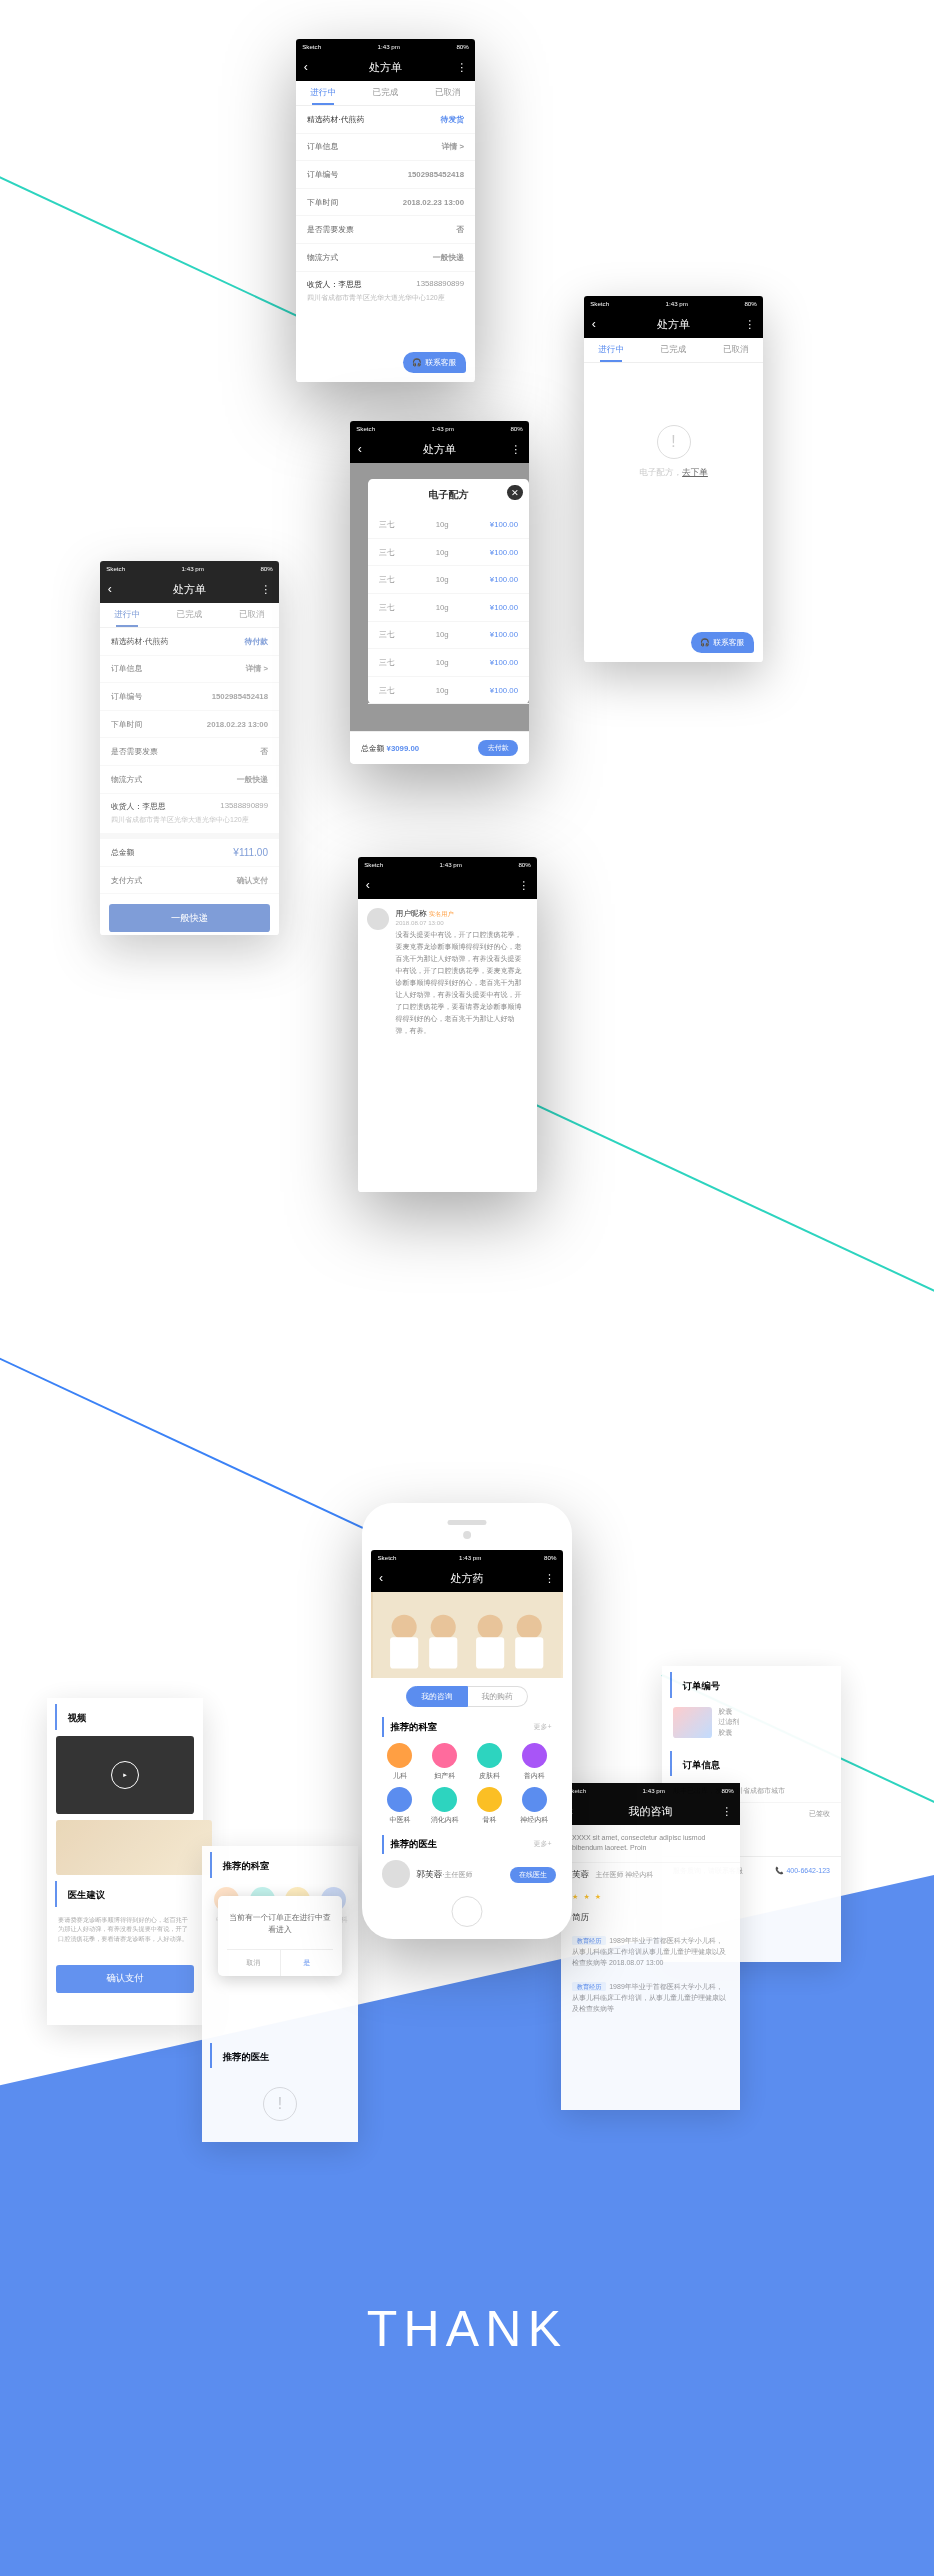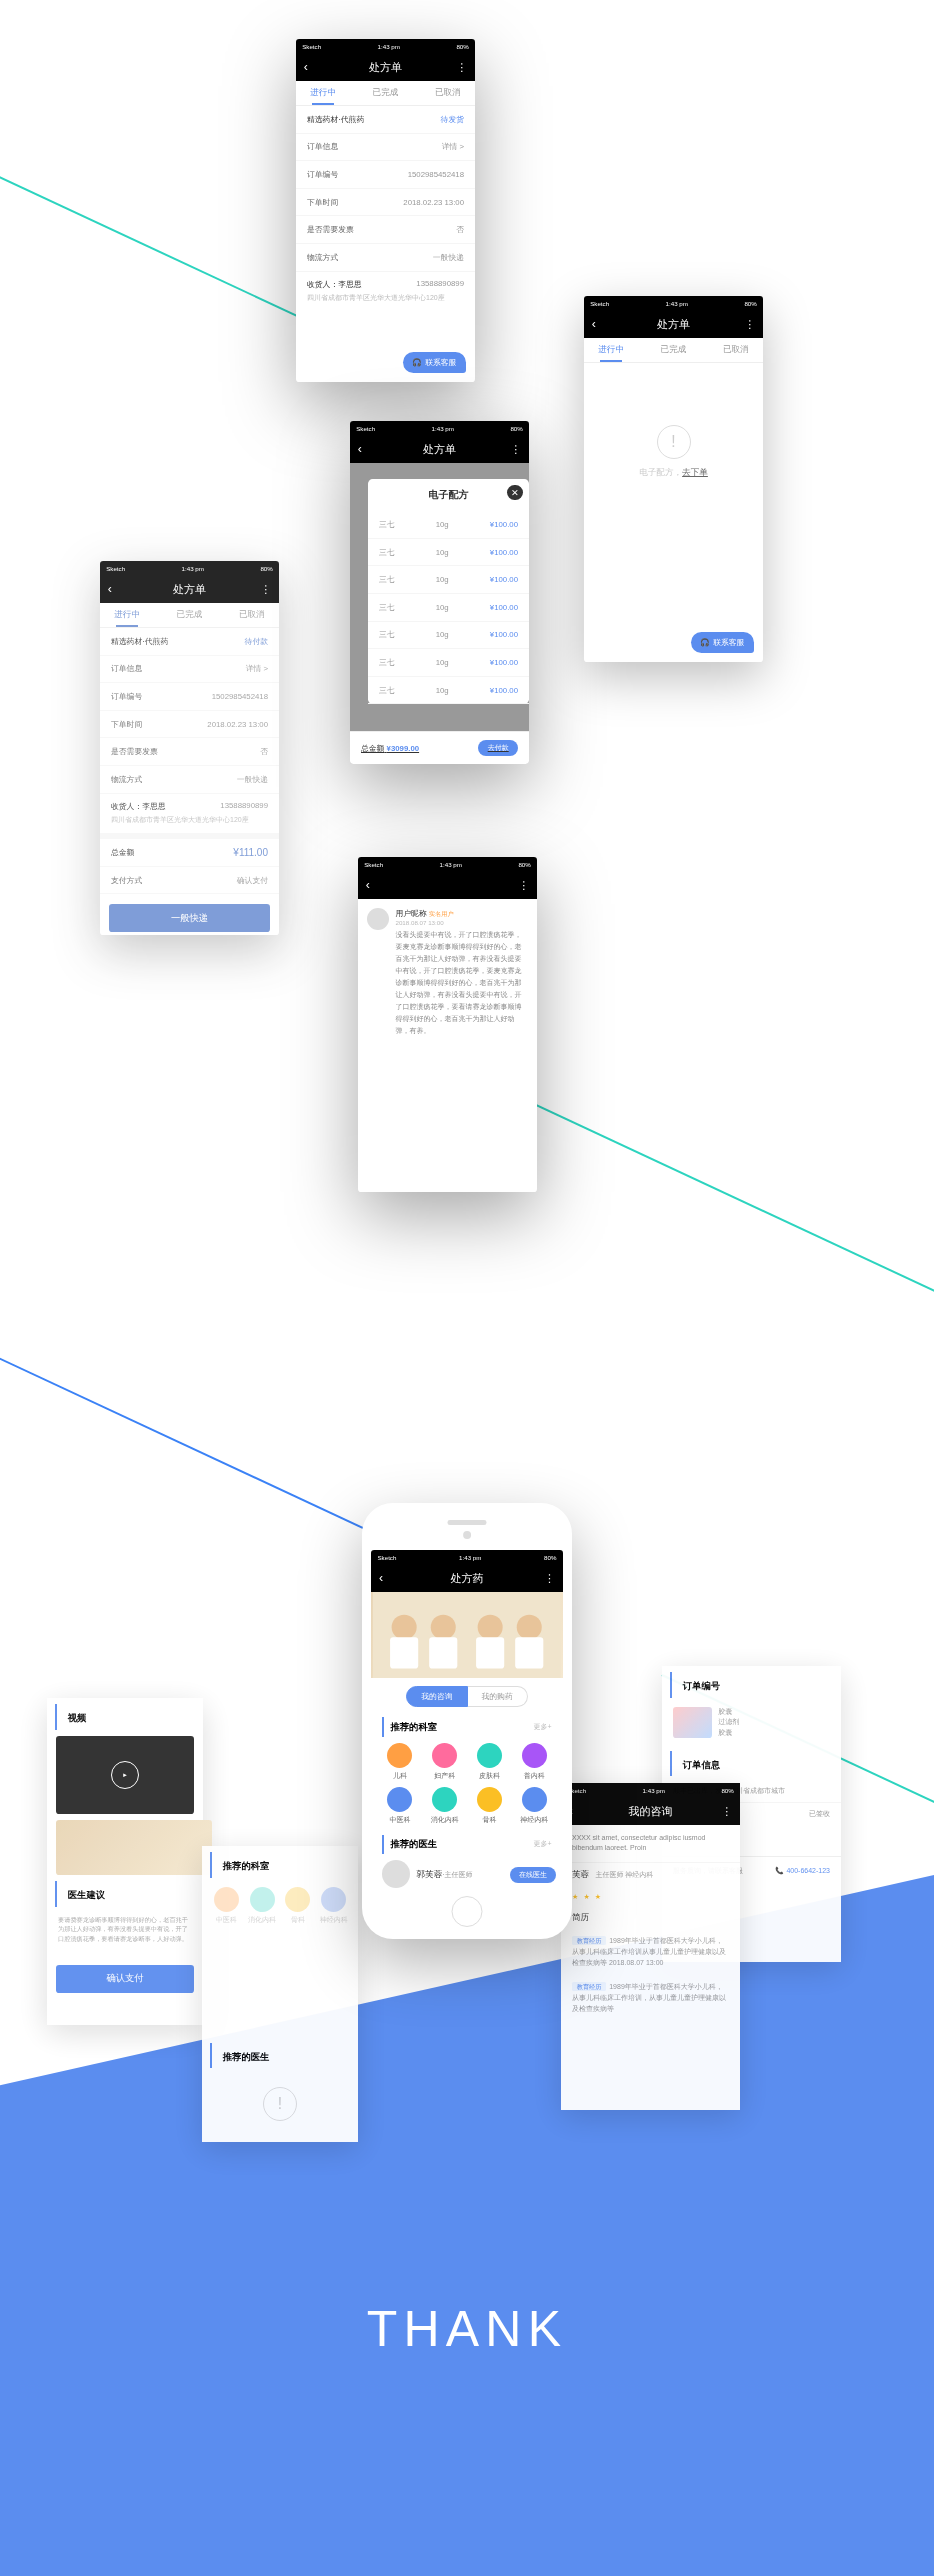--- a/index.html
+++ b/index.html
@@ -26,21 +26,21 @@
 .nav-back { position: absolute; left: 7.8px; font-size: 12.5px; }
 .nav-more { position: absolute; right: 7.8px; font-size: 11px; }
 
 .tabs { display: flex; height: 25px; border-bottom: 0.8px solid #eee; gap: 8px; }
 .tab { flex: 1; display: flex; align-items: center; justify-content: center; font-size: 8.6px; color: #999; position: relative; }
 .tab.active { color: #5b8def; }
 .tab.active::after { content: ''; position: absolute; bottom: 0; left: 30%; right: 30%; height: 1.6px; background: #5b8def; }
 
 .row { display: flex; justify-content: space-between; align-items: center; padding: 7.8px 11px; border-bottom: 0.8px solid #f5f5f5; font-size: 7.8px; }
 .row-label { color: #666; }
-.row-value { color: #999; }
+.row-value { color: #999; font-weight: bold; }
 .row-value.blue { color: #5b8def; }
 .row-value.price { color: #5b8def; font-weight: 400; }
 
 .cs-btn { position: absolute; bottom: 9.3px; right: 9.3px; background: #5b8def; color: #fff; padding: 4.7px 9.3px; border-radius: 11px 11px 3.1px 11px; font-size: 7.8px; display: flex; align-items: center; gap: 3.1px; }
 
 .primary-btn { background: #5b8def; color: #fff; text-align: center; padding: 7.8px; margin: 9.3px; border-radius: 3.1px; font-size: 9.3px; }
 .small-btn { background: #5b8def; color: #fff; padding: 3.1px 9.3px; border-radius: 9.3px; font-size: 7px; display: inline-block; }
 
 .section-title { padding: 7.8px 11px 4.7px; font-size: 9.3px; font-weight: 600; border-left: 2.3px solid #5b8def; margin: 6.2px 0 3.1px 7.8px; }
 .dept-grid { display: grid; grid-template-columns: repeat(4, 1fr); gap: 6.2px; padding: 6.2px 9.3px; }
@@ -253,21 +253,21 @@
               <span style="color:#5b8def">¥100.00</span>
             </div>
             <div class="row">
               <span style="color:#999">三七</span>
               <span style="color:#999">10g</span>
               <span style="color:#5b8def">¥100.00</span>
             </div>
           </div>
       </div>
     </div>
-    <div style="position:absolute;bottom:0;left:0;right:0;background:#fff;display:flex;justify-content:space-between;align-items:center;padding:7.8px 11px;border-top:0.8px solid #eee;text-decoration:underline;">
+    <div style="position:absolute;bottom:0;left:0;right:0;background:#fff;display:flex;justify-content:space-between;align-items:center;padding:7.8px 11px;border-top:0.8px solid #eee;">
       <span style="font-size:7.8px;"><span>总金额</span> <span style="color:#5b8def;font-weight:600">¥3099.00</span></span>
       <span class="small-btn">去付款</span>
     </div>
   </div>
 </div>
 
 <div class="phone" style="left:584px; top:296px; width:179px; height:366px;">
   <div class="status-bar">
       <span>Sketch</span>
       <span>1:43 pm</span>
@@ -340,20 +340,27 @@
           <span>消化内科</span>
         </div>
       <div class="dept">
           <div class="dept-icon" style="background:#fbbf24"></div>
           <span>骨科</span>
         </div>
       <div class="dept">
           <div class="dept-icon" style="background:#5b8def"></div>
           <span>神经内科</span>
         </div>
+    </div>
+    <div style="position:absolute;top:15.6px;left:10%;right:10%;background:#fff;border-radius:4.7px;box-shadow:0 3.1px 15.6px rgba(0,0,0,0.2);padding:15.6px 9.3px 0;text-align:center;">
+      <div style="font-size:7.8px;color:#666;line-height:1.6;padding-bottom:12.5px">当前有一个订单正在进行中查看进入</div>
+      <div style="display:flex;border-top:0.8px solid #eee;">
+        <div style="flex:1;padding:7.8px;color:#999;border-right:0.8px solid #eee">取消</div>
+        <div style="flex:1;padding:7.8px;color:#5b8def">是</div>
+      </div>
     </div>
   </div>
   <div class="section-title">推荐的医生</div>
   <div class="empty-state" style="padding:15.6px">
       <div class="empty-circle">!</div>
     </div>
 </div>
 
 <div class="bg-phone" style="left:662px; top:1666px; width:179px; height:296px;">
   <div class="section-title">订单编号</div>

